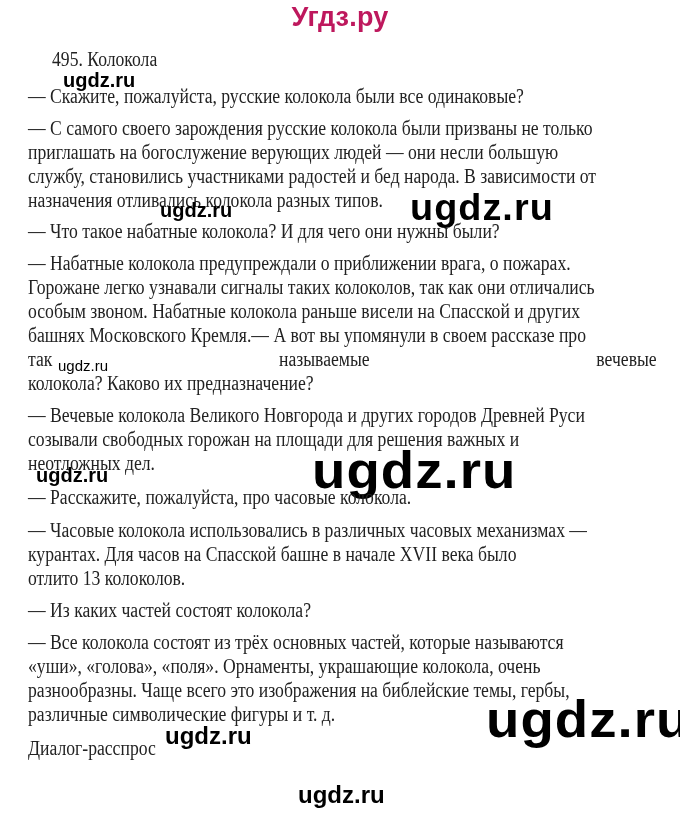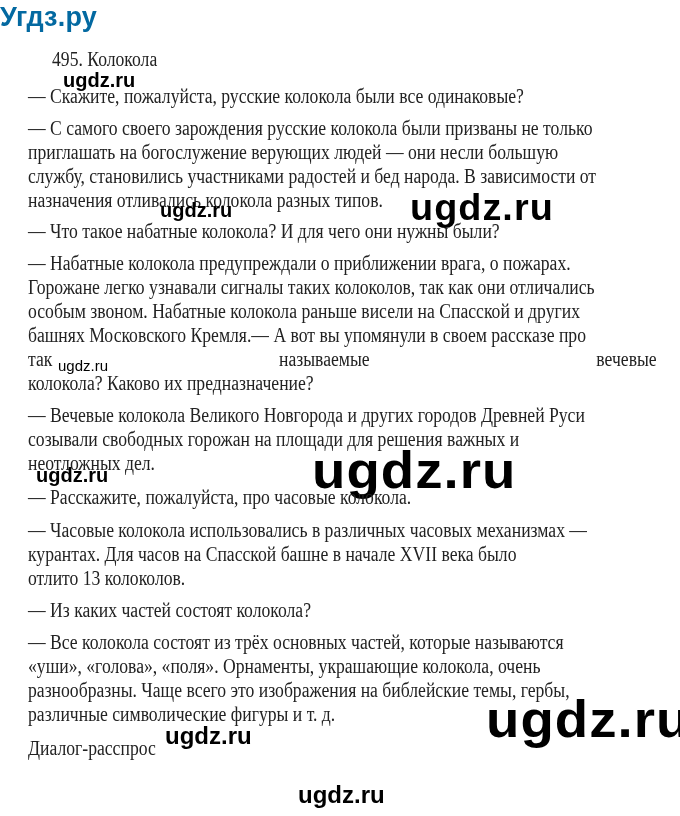--- a/index.html
+++ b/index.html
@@ -1,21 +1,21 @@
 <!DOCTYPE html>
 <html><head>
 <meta charset="utf-8">
 <style>
   html, body { margin: 0; padding: 0; background: #ffffff; }
   body { width: 680px; height: 816px; position: relative; overflow: hidden; }
   .page { position: absolute; left: 0; top: 0; width: 680px; height: 816px; background: #fff; }
   .header {
-    position: absolute; left: 0; top: 2px; width: 680px; 
+    position: absolute; left: 0; top: 2px; width: 680px; text-align: center;
     font-family: "Liberation Sans", sans-serif; font-weight: bold; font-size: 27px;
-    color: #0369a1; letter-spacing: 0.2px;
+    color: #be185d; letter-spacing: 0.2px;
   }
   .line {
     position: absolute; left: 28px; width: 629px; white-space: nowrap;
     font-family: "Liberation Serif", serif; font-size: 20.5px; color: #222;
     line-height: 24px; transform-origin: left top; transform: scaleX(0.86);
   }
   .just { display: flex; justify-content: space-between; width: 731px; }
   .title { left: 52px; }
   .wm {
     position: absolute; font-family: "Liberation Sans", sans-serif; font-weight: bold;

